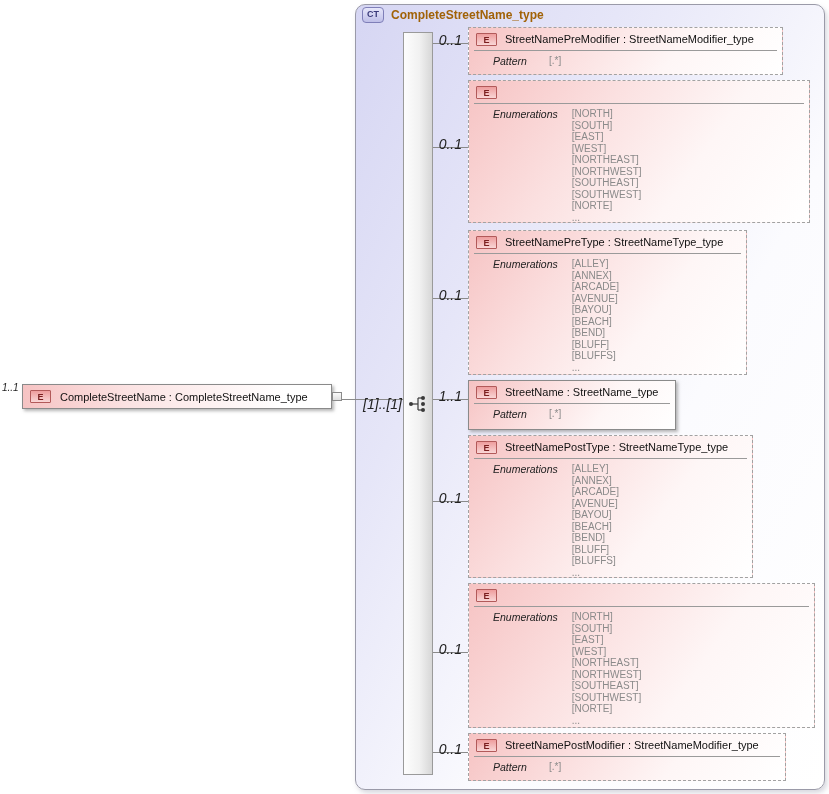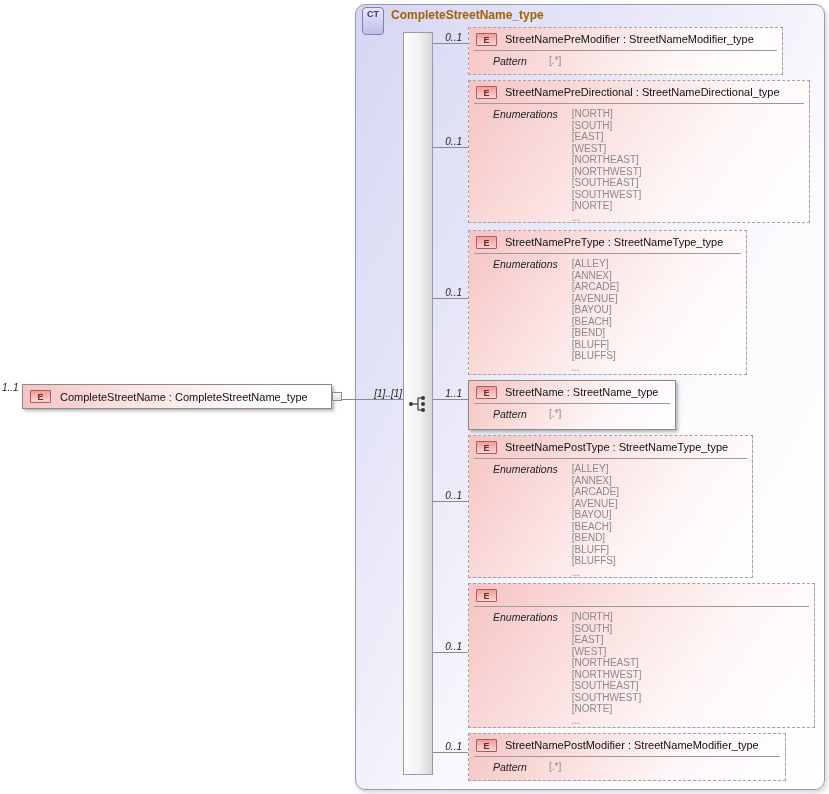--- a/index.html
+++ b/index.html
@@ -8,39 +8,39 @@
   .stage { position:relative; width:829px; height:794px; background:#ffffff; overflow:hidden; }
 
   
   .ct-container {
     position:absolute; left:355px; top:4px; width:470px; height:786px;
     border:1px solid #9a9aa8; border-radius:10px;
     background:linear-gradient(118deg, #d6d6f3 0%, #e6e6f8 30%, #fbfbfe 62%, #ffffff 100%);
     box-shadow:2px 3px 5px rgba(140,140,160,0.35);
   }
   .ct-badge {
-    position:absolute; left:362px; top:7px; width:22px; height:28px;
+    position:absolute; left:362px; top:7px; width:22px; height:16px;
     border:1px solid #7f7fb8; border-radius:4px;
     background:linear-gradient(180deg, #e6e6fa, #bfbfe8);
     color:#3a3a7a; font-size:9px; font-weight:bold; text-align:center; line-height:12px;
   }
   .ct-title { position:absolute; left:391px; top:8px; font-size:12px; font-weight:bold; color:#a16207; white-space:nowrap; }
 
   
   .bar {
     position:absolute; left:403px; top:32px; width:30px; height:743px;
     border:1px solid #9a9a9a;
     background:linear-gradient(to right, #fdfdfd 0%, #f1f1f1 55%, #d7d7d7 100%);
   }
   .seq-icon { position:absolute; left:407px; top:394px; width:24px; height:20px; }
 
   
   .hline { position:absolute; height:1px; background:#8a8a8a; }
   .card-label {
-    position:absolute; font-size:10px; font-style:italic; color:#222;
+    position:absolute; font-size:14px; font-style:italic; color:#222;
     text-align:right; white-space:nowrap;
   }
 
   
   .el-box {
     position:absolute;
     background:linear-gradient(125deg, #f6c3c3 0%, #fbe0e0 35%, #fef6f6 65%, #ffffff 100%);
   }
   .el-box.dashed { border:1px dashed #a2a2a2; }
   .el-box.solid  { border:1px solid #8a8a8a; box-shadow:2px 2px 3px rgba(120,120,120,0.55); }
@@ -80,21 +80,21 @@
   <span class="ct-badge">CT</span>
   <span class="ct-title">CompleteStreetName_type</span>
 
   <span class="root-card">1..1</span>
   <div class="root-box">
     <span class="e-badge">E</span>
     <span class="el-name">CompleteStreetName : CompleteStreetName_type</span>
   </div>
   <div class="handle"></div>
   <div class="hline" style="left:342px; top:399px; width:61px;"></div>
-  <div class="card-label" style="left:360px; top:388px; width:42px;text-align:right;">[1]..[1]</div>
+  <div class="card-label" style="left:360px; top:396px; width:42px;text-align:right;">[1]..[1]</div>
 
   <div class="bar"></div>
   <svg class="seq-icon" viewBox="0 0 24 20">
     <line x1="5" y1="10" x2="11" y2="10" stroke="#3a3a3a" stroke-width="1.2"></line>
     <line x1="11" y1="4" x2="11" y2="16" stroke="#3a3a3a" stroke-width="1.2"></line>
     <line x1="11" y1="4" x2="15" y2="4" stroke="#3a3a3a" stroke-width="1.2"></line>
     <line x1="11" y1="16" x2="15" y2="16" stroke="#3a3a3a" stroke-width="1.2"></line>
     <circle cx="4" cy="10" r="2" fill="#3a3a3a"></circle>
     <circle cx="16" cy="4" r="2" fill="#3a3a3a"></circle>
     <circle cx="16" cy="10" r="2" fill="#3a3a3a"></circle>
@@ -126,21 +126,20 @@
       <span class="facet-label">Pattern</span>
       <div class="facet-values">
           <div>[.*]</div>
         </div>
     </div>
   </div>
 
   <div class="el-box dashed" style="left:468px; top:80px; width:342px; height:143px;">
     <div class="el-header">
       <span class="e-badge">E</span>
-      <span class="el-name">StreetNamePreDirectional : StreetNameDirectional_type</span>
     </div>
     <div class="el-sep"></div>
     <div class="el-facet enum">
       <span class="facet-label">Enumerations</span>
       <div class="facet-values">
           <div>[NORTH]</div>
           <div>[SOUTH]</div>
           <div>[EAST]</div>
           <div>[WEST]</div>
           <div>[NORTHEAST]</div>

